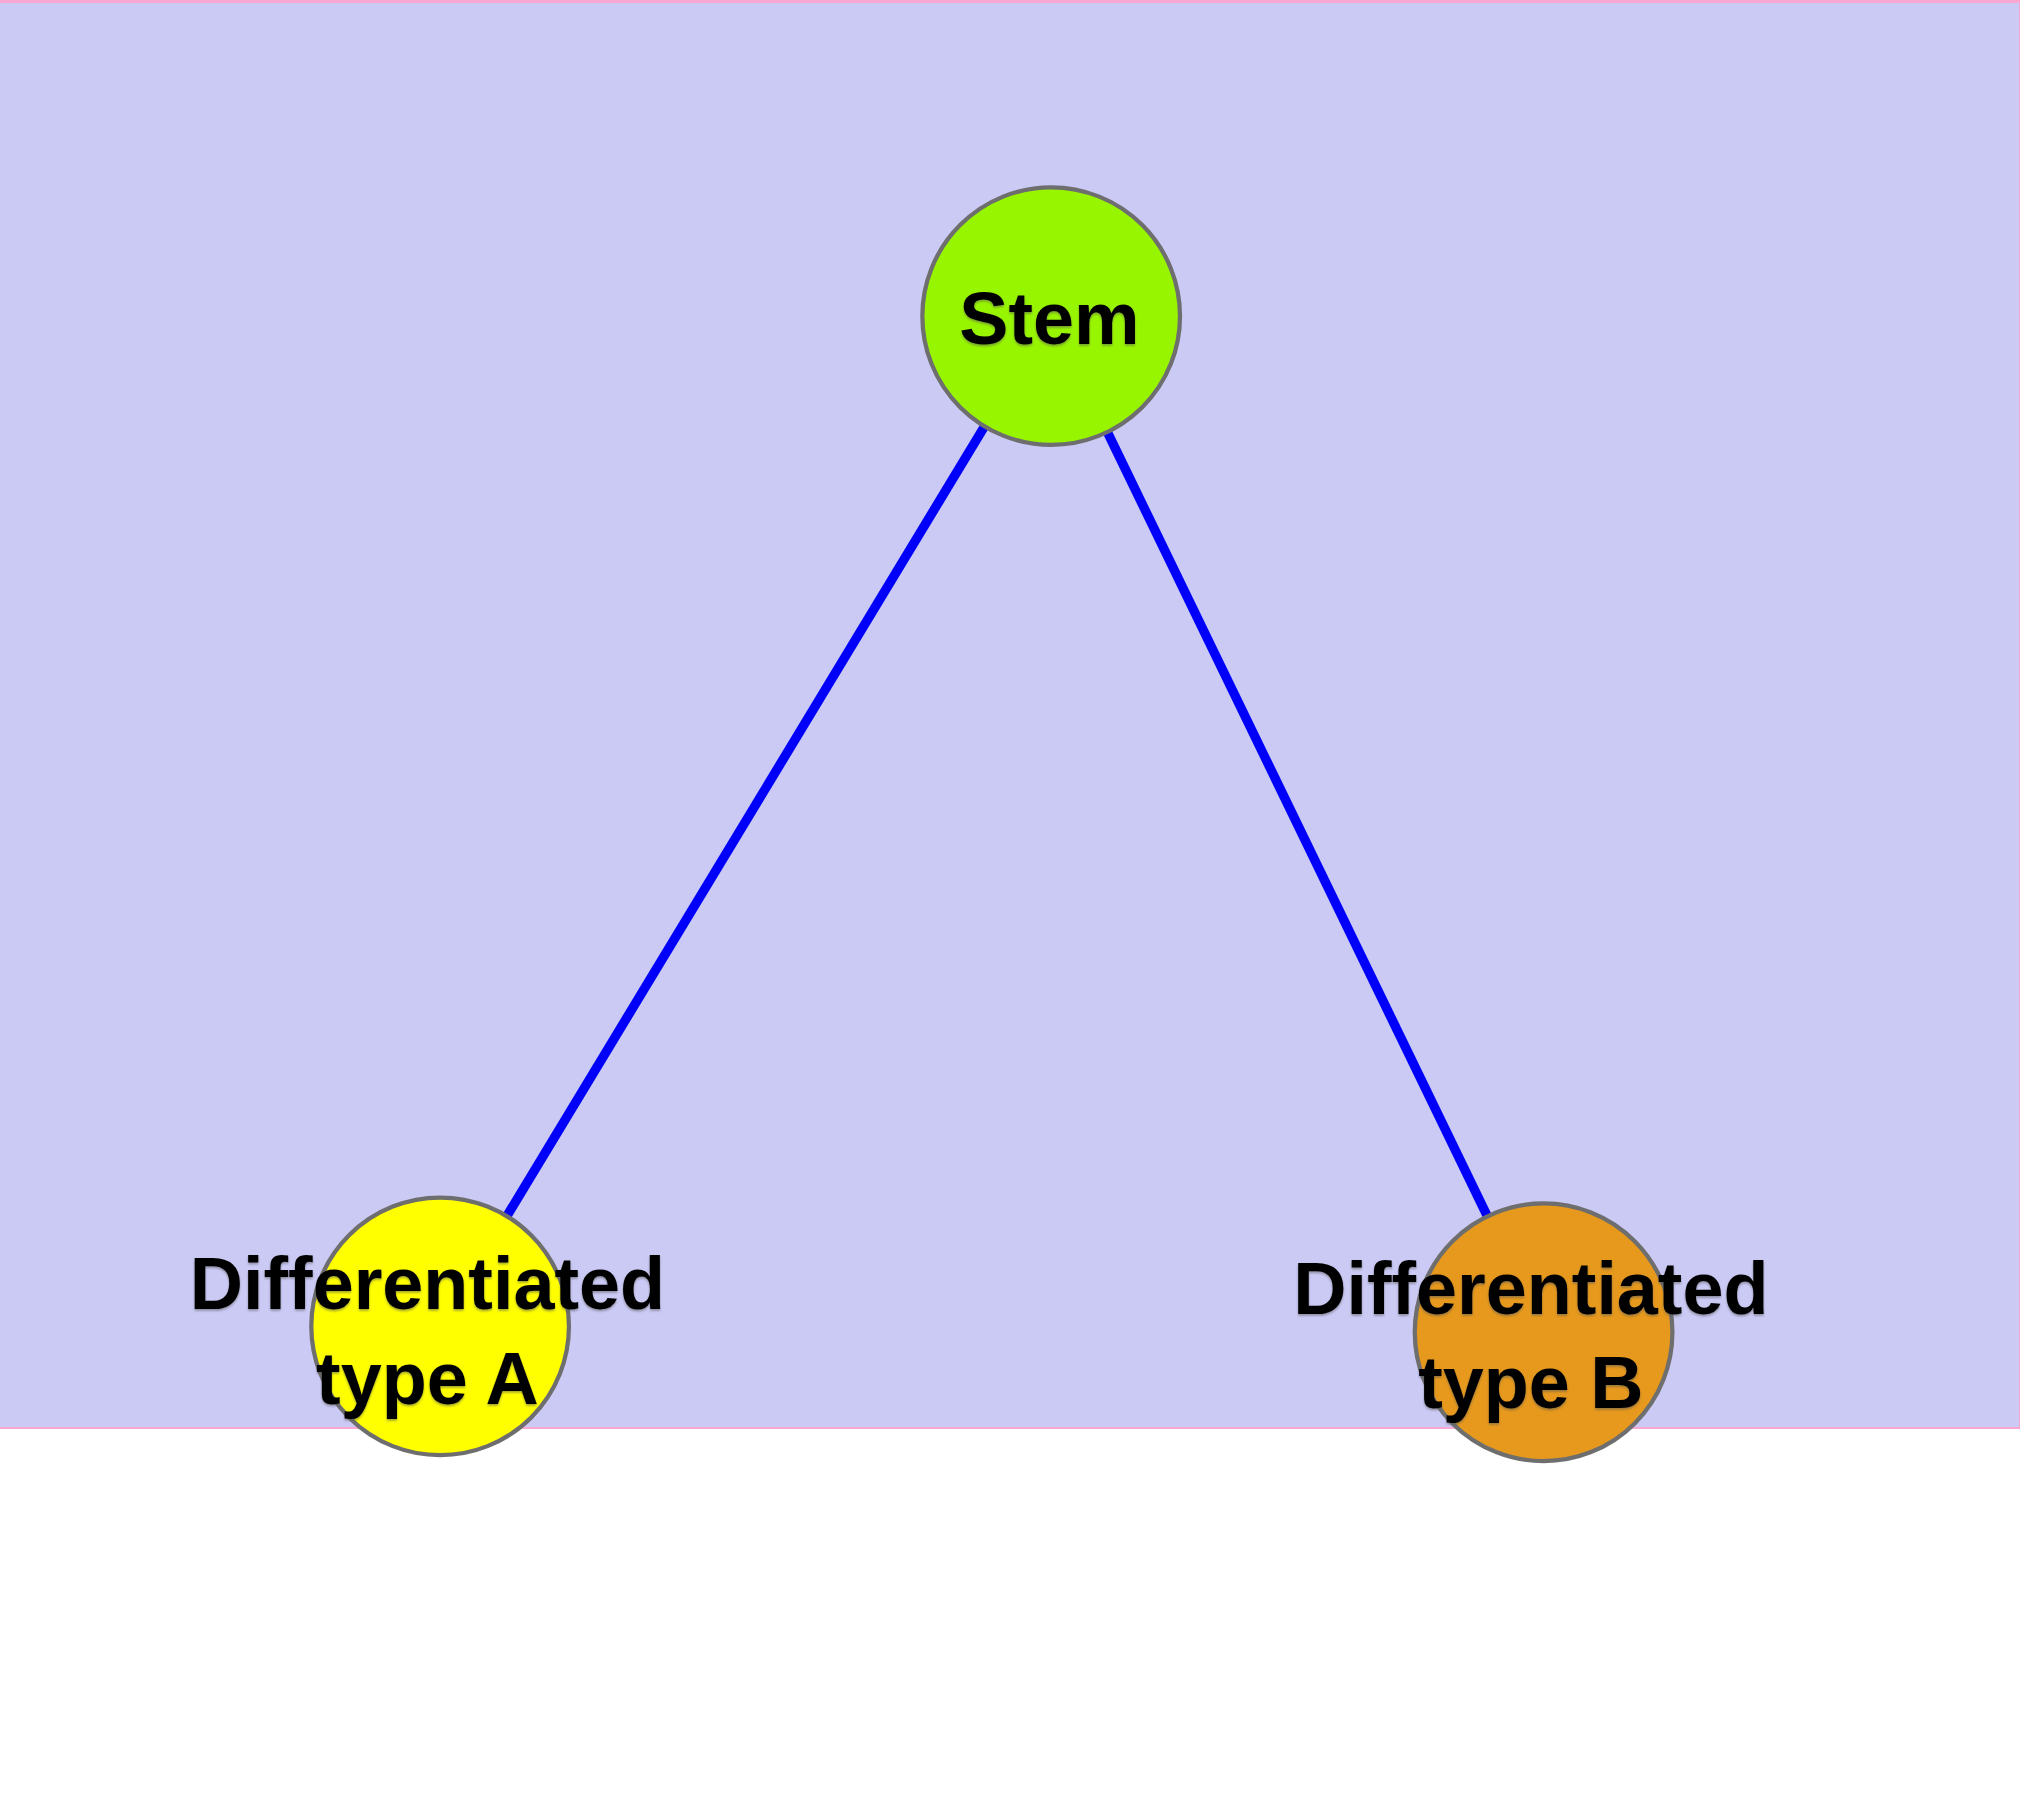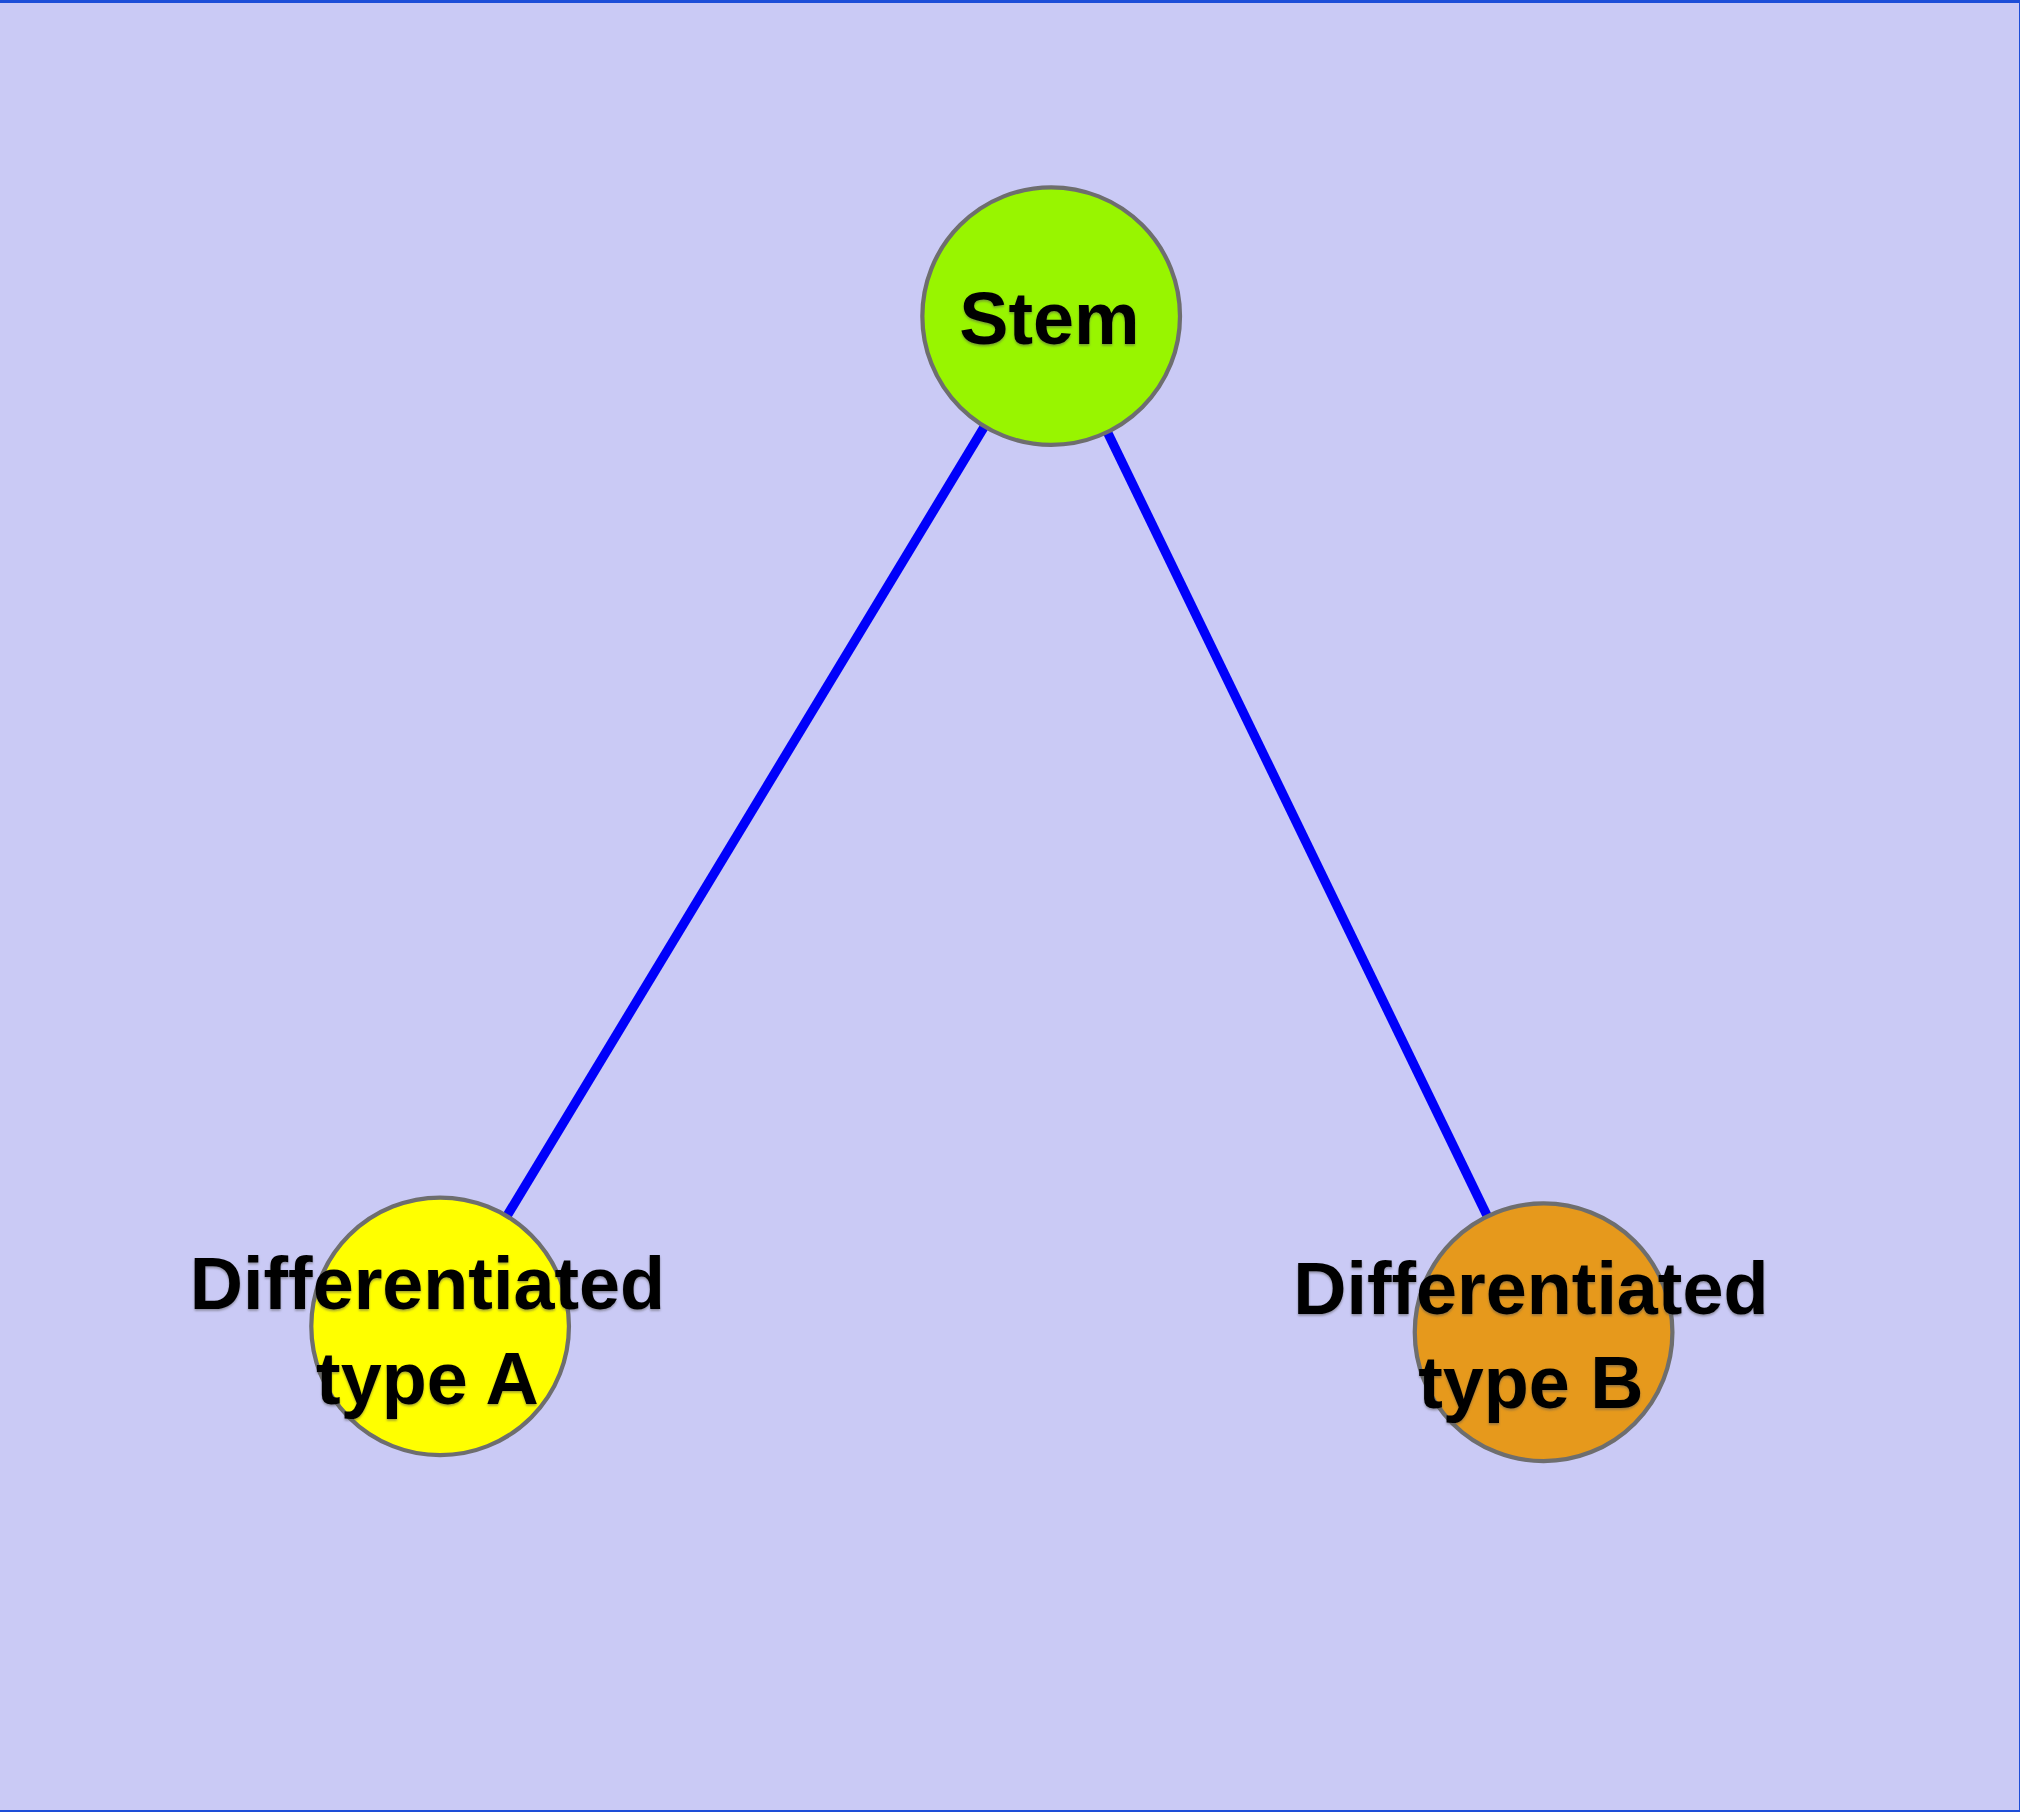--- a/index.html
+++ b/index.html
@@ -7,22 +7,22 @@
     padding: 0;
     background: #FFFFFF;
     width: 2021px;
     height: 1812px;
     overflow: hidden;
     font-family: "Liberation Sans", sans-serif;
   }
   .page {
     position: relative;
     width: 2021px;
-    height: 1812px;
-    background: #1d4ed8;
+    height: 1429px;
+    background: #f9a8d4;
   }
   
   .canvas {
     position: absolute;
     left: 0;
     top: 2.5px;
     right: 1.7px;
     bottom: 2.5px;
   }
   svg.graph {

